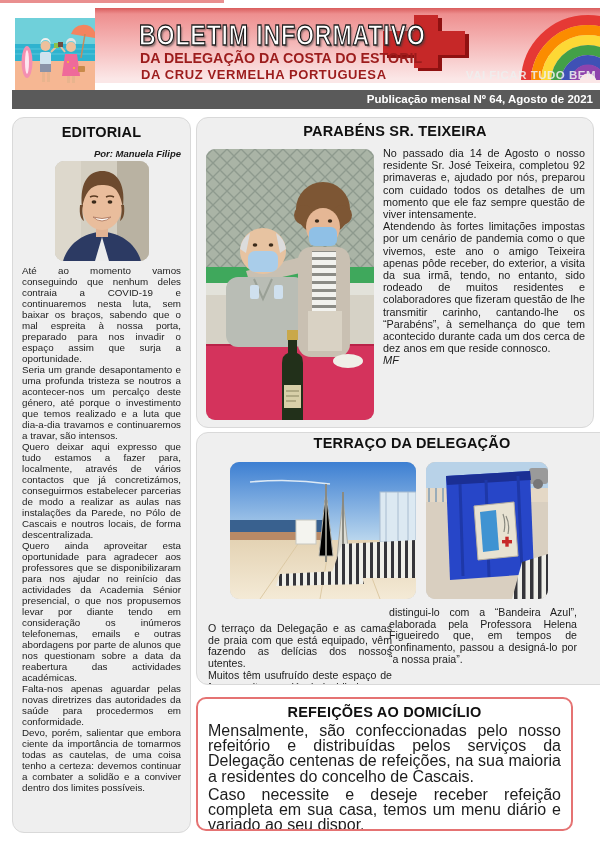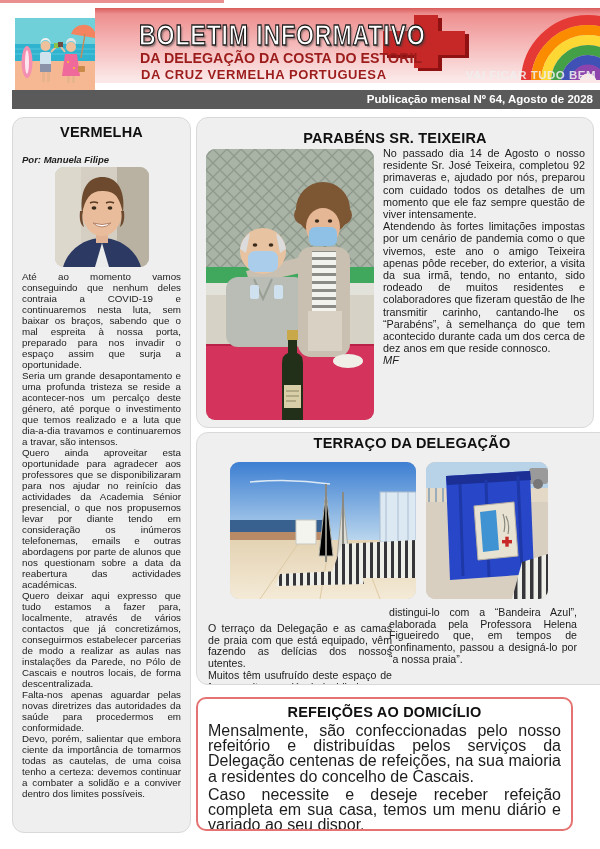--- a/index.html
+++ b/index.html
@@ -22,26 +22,26 @@
           color:rgba(238,238,238,.88);letter-spacing:.5px;z-index:3;white-space:nowrap;}
   .illustration{position:absolute;left:15px;top:18px;width:80px;height:72px;overflow:hidden;}
   .issue-bar{position:absolute;left:12px;top:90px;width:588px;height:19px;background:#5a5a5a;
           color:#fff;font-size:11.5px;font-weight:bold;text-align:right;line-height:19px;
           padding-right:7px;box-sizing:border-box;}
   
   .panel{position:absolute;background:#efefef;border:1px solid #d9d9d9;border-radius:12px;
          box-sizing:border-box;overflow:hidden;}
   .panel-title{font-size:14.5px;font-weight:bold;text-align:center;color:#101010;letter-spacing:.2px;}
   #editorial-panel{left:12px;top:117px;width:179px;height:716px;padding:6px 9px;}
-  .byline{font-size:9.5px;font-weight:bold;font-style:italic;text-align:left;margin:14px 0 2px;}
+  .byline{font-size:9.5px;font-weight:bold;font-style:italic;text-align:right;margin:8px 0 2px;}
   .photo{border-radius:9px;overflow:hidden;background:#ccc;}
   .editorial-photo{width:94px;height:100px;margin:2px auto 4px;}
   .body-text p{margin:0;text-align:justify;}
   #editorial-panel .body-text p{font-size:9.8px;line-height:11px;}
-  #parabens-panel{left:196px;top:117px;width:398px;height:311px;padding-top:12px;}
+  #parabens-panel{left:196px;top:117px;width:398px;height:311px;padding-top:5px;}
   .parabens-photo{position:absolute;left:9px;top:31px;width:168px;height:271px;}
   .parabens-text{position:absolute;left:186px;top:29px;width:202px;font-size:10.8px;line-height:12.2px;}
   .signature{text-align:right;font-style:italic;font-size:11px;margin:0;}
   #terraco-panel{left:196px;top:432px;width:432px;height:253px;padding-top:2px;}
   .terraco-photo-1{position:absolute;left:33px;top:29px;width:186px;height:137px;}
   .terraco-photo-2{position:absolute;left:229px;top:29px;width:122px;height:137px;}
   .terraco-col{position:absolute;top:174px;font-size:10.6px;line-height:11.7px;}
   .terraco-col.left{left:11px;width:184px;margin-top:16px;}
   .terraco-col.right{left:185px;width:188px;margin-left:7px;}
   #refeicoes-panel{left:196px;top:697px;width:377px;height:134px;background:#fff;
@@ -107,24 +107,24 @@
           <circle cx="80" cy="72" r="13" stroke="#8e44ad" stroke-width="9"></circle>
         </g>
       </svg>
     </div>
     <div class="banner-title">BOLETIM INFORMATIVO</div>
     <div class="banner-sub">DA DELEGAÇÃO DA COSTA DO ESTORIL</div>
     <div class="banner-sub2">DA CRUZ VERMELHA PORTUGUESA</div>
     <div class="motto">VAI FICAR TUDO BEM</div>
   </div>
 
-  <div class="issue-bar">Publicação mensal Nº 64, Agosto de 2028</div>
+  <div class="issue-bar">Publicação mensal Nº 64, Agosto de 2021</div>
 
   <div class="panel" id="editorial-panel">
-    <div class="panel-title">VERMELHA</div>
+    <div class="panel-title">EDITORIAL</div>
     <div class="byline">Por: Manuela Filipe</div>
     <div class="photo editorial-photo">
       <svg width="94" height="100" viewBox="0 0 94 100">
         <rect width="94" height="100" fill="#d4cfc2"></rect>
         <rect x="62" width="32" height="100" fill="#b9b2a2"></rect>
         <rect x="0" width="26" height="100" fill="#ddd8cc"></rect>
         <path d="M8,100 C14,80 32,71 47,71 C62,71 80,80 86,100 Z" fill="#2c3a63"></path>
         <path d="M40,100 L47,76 L54,100 Z" fill="#ececec"></path>
         <rect x="41" y="62" width="12" height="14" fill="#e2b394"></rect>
         <ellipse cx="47" cy="45" rx="20" ry="24" fill="#e9bd9c"></ellipse>
@@ -133,23 +133,23 @@
         <path d="M69,44 C70,54 68,58 65,60 C67,52 67,48 66,44 Z" fill="#6d4a2e"></path>
         <ellipse cx="39" cy="41" rx="2.4" ry="1.8" fill="#3a2a1a"></ellipse>
         <ellipse cx="55" cy="41" rx="2.4" ry="1.8" fill="#3a2a1a"></ellipse>
         <path d="M35,36 Q39,34 43,36" stroke="#5a3b22" stroke-width="1.4" fill="none"></path>
         <path d="M51,36 Q55,34 59,36" stroke="#5a3b22" stroke-width="1.4" fill="none"></path>
         <path d="M38,56 Q47,64 56,56 Q47,59 38,56 Z" fill="#fff" stroke="#b5826a" stroke-width="1"></path>
       </svg>
     </div>
     <div class="body-text">
       <p>Até ao momento vamos conseguindo que nenhum deles contraia a COVID-19 e continuaremos nesta luta, sem baixar os braços, sabendo que o mal espreita à nossa porta, preparado para nos invadir o espaço assim que surja a oportunidade.</p>
-      <p>Seria um grande desapontamento e uma profunda tristeza se reside a acontecer-nos um percalço deste género, até porque o investimento que temos realizado e a luta que dia-a-dia travamos e continuaremos a travar, são intensos.</p>
+      <p>Seria um grande desapontamento e uma profunda tristeza se noutros a acontecer-nos um percalço deste género, até porque o investimento que temos realizado e a luta que dia-a-dia travamos e continuaremos a travar, são intensos.</p>
+      <p>Quero deixar aqui expresso que tudo estamos a fazer para, localmente, através de vários contactos que já concretizámos, conseguirmos estabelecer parcerias de modo a realizar as aulas nas instalações da Parede, no Pólo de Cascais e noutros locais, de forma descentralizada.</p>
       <p>Quero ainda aproveitar esta oportunidade para agradecer aos professores que se disponibilizaram para nos ajudar no reinício das actividades da Academia Sénior presencial, o que nos propusemos levar por diante tendo em consideração os inúmeros telefonemas, emails e outras abordagens por parte de alunos que nos questionam sobre a data da reabertura das actividades académicas.</p>
-      <p>Quero deixar aqui expresso que tudo estamos a fazer para, localmente, através de vários contactos que já concretizámos, conseguirmos estabelecer parcerias de modo a realizar as aulas nas instalações da Parede, no Pólo de Cascais e noutros locais, de forma descentralizada.</p>
       <p>Falta-nos apenas aguardar pelas novas diretrizes das autoridades da saúde para procedermos em conformidade.</p>
       <p>Devo, porém, salientar que embora ciente da importância de tomarmos todas as cautelas, de uma coisa tenho a certeza: devemos continuar a combater a solidão e a conviver dentro dos limites possíveis.</p>
     </div>
   </div>
 
   <div class="panel" id="parabens-panel">
     <div class="panel-title">PARABÉNS SR. TEIXEIRA</div>
     <div class="photo parabens-photo">
       <svg width="168" height="271" viewBox="0 0 168 271">
         <defs>

